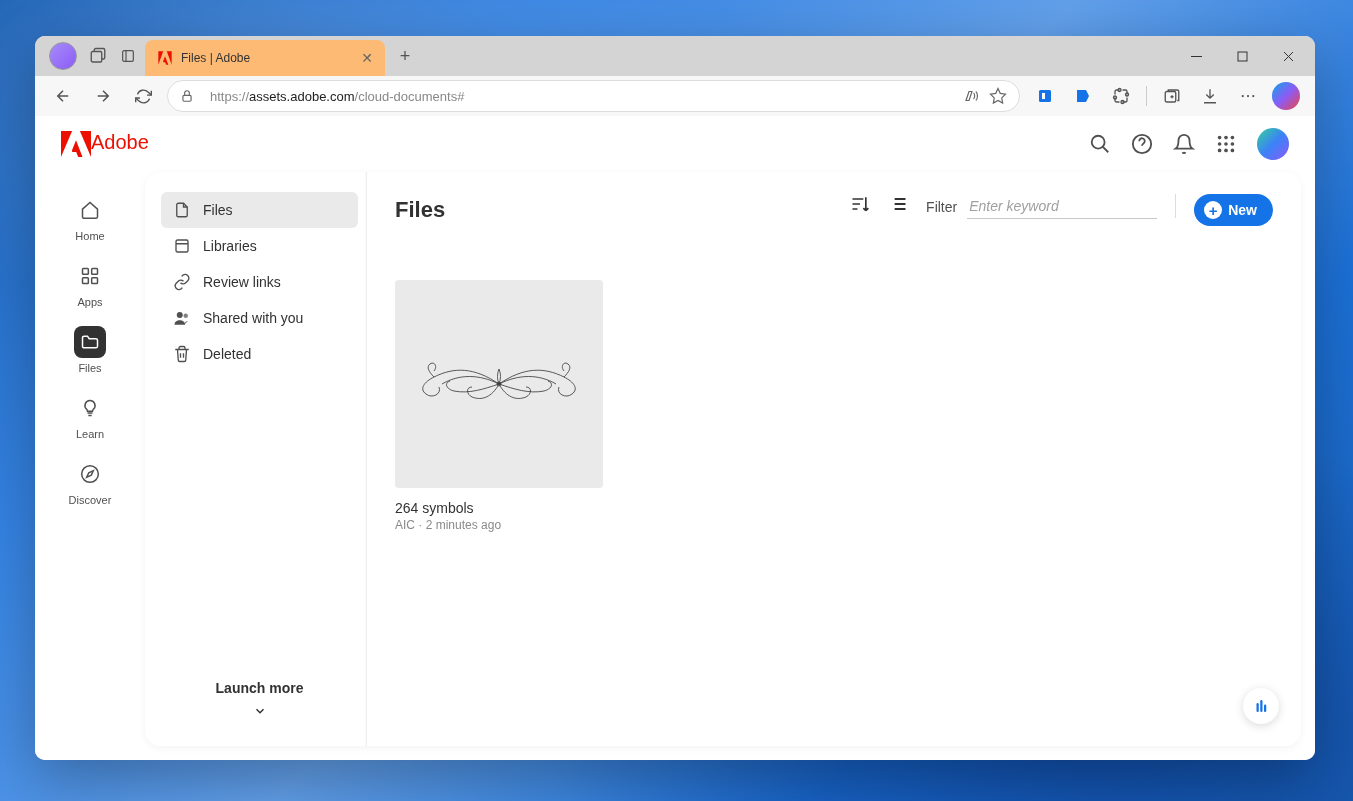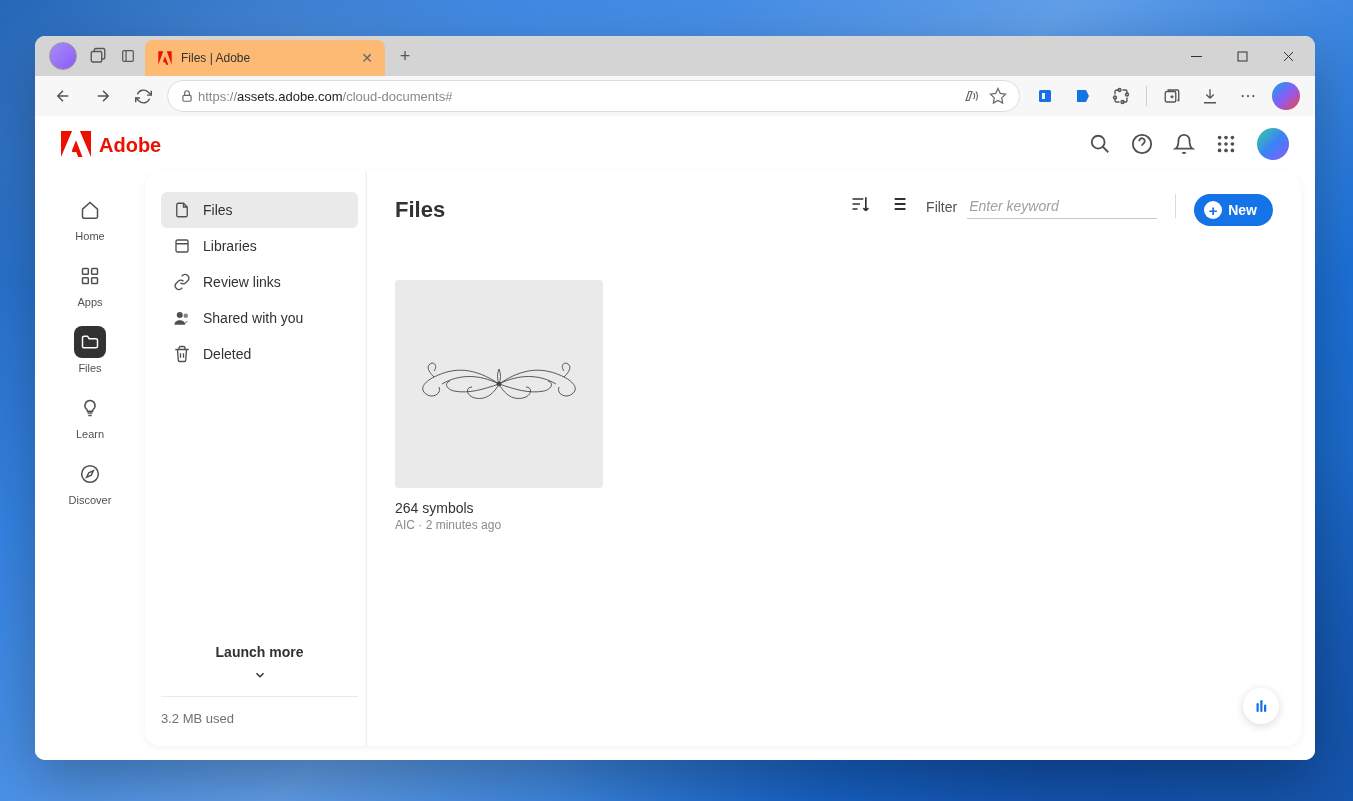--- a/index.html
+++ b/index.html
@@ -22,38 +22,38 @@
 .tab-favicon { width:16px; height:16px; }
 .tab-title { font-size:12px; color:#333; flex:1; white-space:nowrap; overflow:hidden; text-overflow:ellipsis; }
 .tab-close { font-size:14px; color:#666; cursor:pointer; }
 .newtab { width:28px; height:28px; display:flex; align-items:center; justify-content:center; color:#555; font-size:18px; margin-left:6px; cursor:pointer; }
 .win-controls { margin-left:auto; display:flex; }
 .win-btn { width:46px; height:40px; display:flex; align-items:center; justify-content:center; color:#333; font-size:12px; cursor:pointer; }
 
 
 .toolbar { height:40px; background:#f7f7f7; display:flex; align-items:center; padding:0 12px; gap:8px; }
 .nav-btn { width:32px; height:32px; display:flex; align-items:center; justify-content:center; color:#555; border-radius:4px; cursor:pointer; }
-.addressbar { flex:1; height:32px; background:#fff; border:1px solid #ddd; border-radius:16px; display:flex; align-items:center; padding:0 12px; gap:4px; }
+.addressbar { flex:1; height:32px; background:#fff; border:1px solid #ddd; border-radius:16px; display:flex; align-items:center; padding:0 12px; gap:16px; }
 .addr-lock { color:#666; }
 .addr-url { font-size:13px; color:#333; flex:1; }
 .addr-url .proto { color:#888; }
 .addr-url .host { color:#222; font-weight:500; }
 .addr-url .path { color:#888; }
 .addr-right { display:flex; gap:8px; align-items:center; color:#666; }
 .toolbar-right { display:flex; gap:4px; align-items:center; }
 .toolbar-icon { width:34px; height:34px; display:flex; align-items:center; justify-content:center; color:#555; border-radius:4px; cursor:pointer; }
 .sep { width:1px; height:20px; background:#ccc; margin:0 4px; }
 .copilot { width:28px; height:28px; border-radius:50%; background:linear-gradient(135deg,#0ea5e9,#8b5cf6,#ef4444); }
 
 
 .content { flex:1; background:#fff; display:flex; flex-direction:column; }
 
 
 .adobe-header { height:56px; display:flex; align-items:center; padding:0 26px; }
-.adobe-logo { display:flex; align-items:flex-end; gap:8px; color:#eb1000; font-weight:700; font-size:20px; }
+.adobe-logo { display:flex; align-items:flex-start; color:#eb1000; font-weight:400; font-size:20px; }
 .adobe-mark { width:30px; height:26px; }
 .adobe-header-right { margin-left:auto; display:flex; align-items:center; gap:20px; }
 .hdr-icon { width:22px; height:22px; color:#505050; cursor:pointer; }
 .hdr-avatar { width:32px; height:32px; border-radius:50%; background:linear-gradient(135deg,#34d399,#3b82f6,#8b5cf6); }
 
 
 .main-area { flex:1; display:flex; padding:0 0 0 0; }
 
 
 .rail { width:110px; display:flex; flex-direction:column; align-items:center; gap:18px; padding-top:22px; }
@@ -349,21 +349,20 @@
               </svg>
             <span>Deleted</span>
           </div>
           <div class="sb-footer">
             <div class="launch-more">
               <span>Launch more</span>
               <svg width="14" height="14" viewBox="0 0 24 24" fill="none" stroke="currentColor" stroke-width="2.5">
                   <path d="M6 9l6 6 6-6"></path>
                 </svg>
             </div>
-            <div class="storage">3.2 MB used</div>
           </div>
         </div>
 
         <div class="panel">
           <div class="panel-header">
             <div class="panel-title">Files</div>
             <div class="panel-controls">
               <svg class="pc-icon" viewBox="0 0 24 24" fill="none" stroke="currentColor" stroke-width="2">
                   <path d="M3 6h13M3 12h9M3 18h6M19 4v16m0 0l-3-3m3 3l3-3"></path>
                 </svg>

